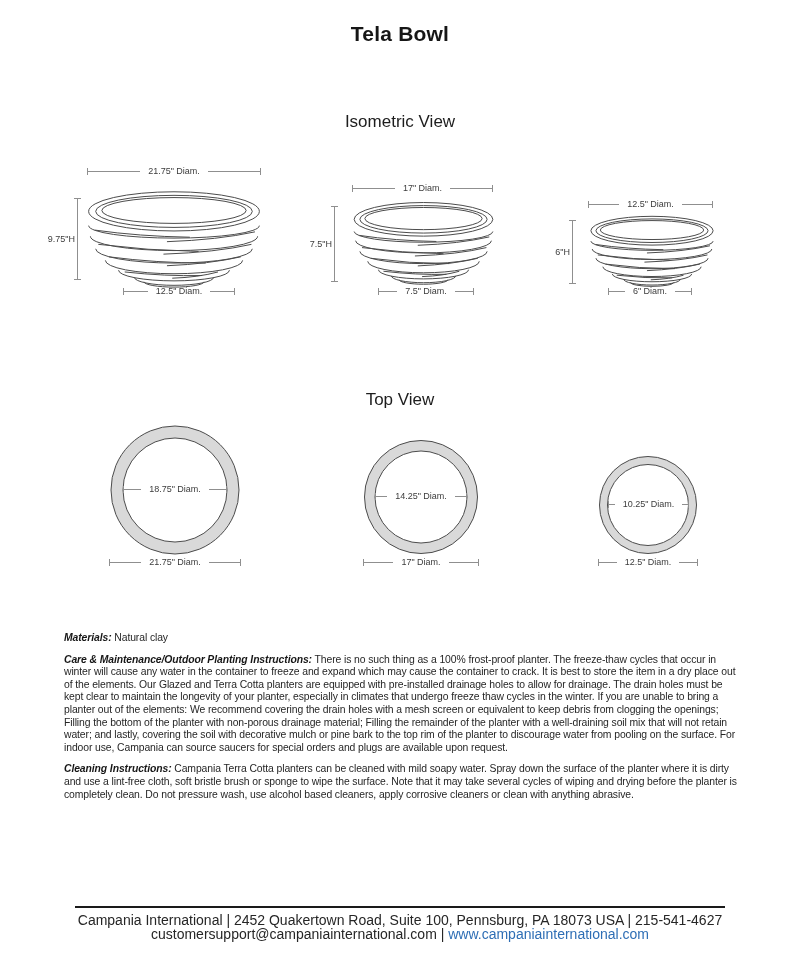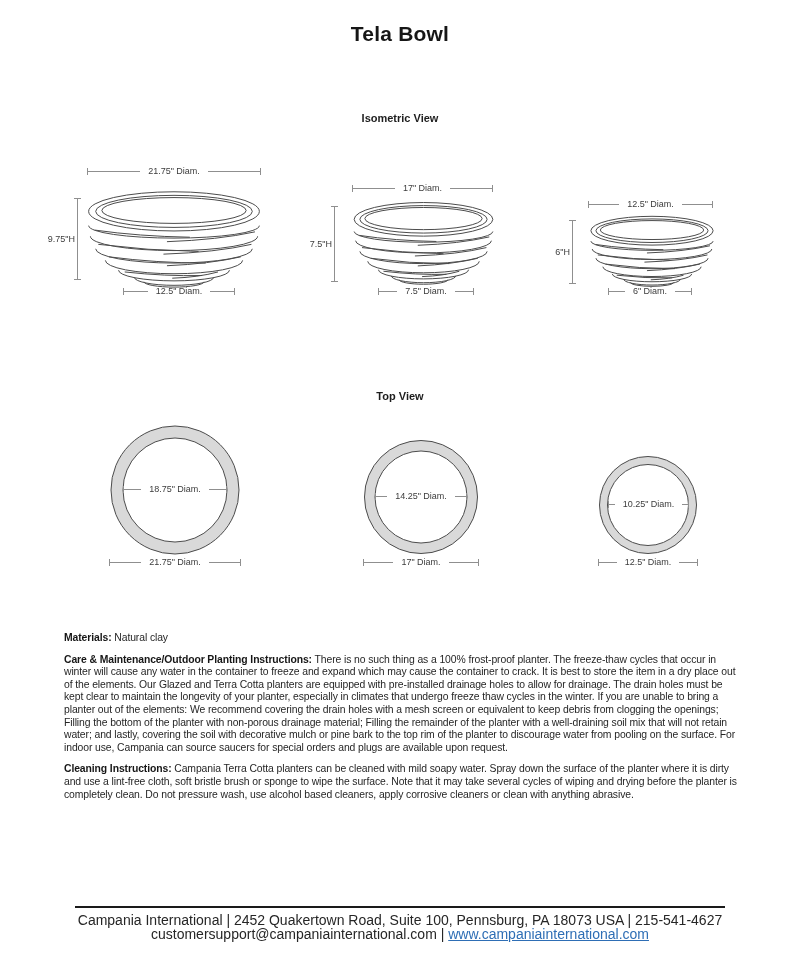--- a/index.html
+++ b/index.html
@@ -6,21 +6,21 @@
   .page{
     position:relative;width:800px;height:960px;background:#ffffff;overflow:hidden;
     font-family:"Liberation Sans", sans-serif;color:#2a2a2a;
   }
   .page-title{
     position:absolute;top:22px;left:0;width:800px;text-align:center;
     font-size:21px;font-weight:bold;color:#161616;letter-spacing:.2px;
   }
   .section-heading{
     position:absolute;left:0;width:800px;text-align:center;
-    font-size:11px;font-weight:bold;color:#1d1d1d;
+    font-size:17px;font-weight:normal;color:#1d1d1d;
   }
   .iso-heading{top:112px;}
   .topview-heading{top:390px;text-align:center;}
 
   
   .dim{
     position:absolute;display:flex;align-items:center;
     font-size:9px;color:#3c3c3c;white-space:nowrap;
   }
   .dim .ln{flex:1;height:0;border-top:1px solid #8f8f8f;}
@@ -40,28 +40,28 @@
   .bowl-sym *{stroke:#4c4c4c;stroke-width:1;fill:none;vector-effect:non-scaling-stroke;}
   .ring-outer{fill:#d9d9d9;stroke:#4c4c4c;stroke-width:1;}
   .ring-inner{fill:#ffffff;stroke:#4c4c4c;stroke-width:1;}
 
   
   .details{
     position:absolute;left:64px;top:632px;width:674px;
     font-size:10.4px;line-height:12.6px;color:#262626;letter-spacing:-0.1px;
   }
   .details p{margin:0 0 9px 0;}
-  .details b{color:#161616;}
+  .details b{color:#161616;font-style:italic;}
 
   
   .footer-rule{position:absolute;left:75px;right:75px;top:906px;border-top:2px solid #1a1a1a;}
   .footer-line{position:absolute;left:0;width:800px;text-align:center;font-size:14px;color:#262626;}
   .footer-line1{top:912px;}
   .footer-line2{top:926px;}
-  .site-link{color:#2e6eb5;text-decoration:underline;cursor:pointer;}
+  .site-link{color:#2e6eb5;cursor:pointer;}
 </style>
 </head>
 <body>
 
 <div class="page">
 
   <svg width="0" height="0" style="position:absolute">
     <defs>
       <symbol id="bowl-shape" viewBox="0 0 200 110" class="bowl-sym">
         <ellipse cx="100" cy="24" rx="97" ry="22"></ellipse>

